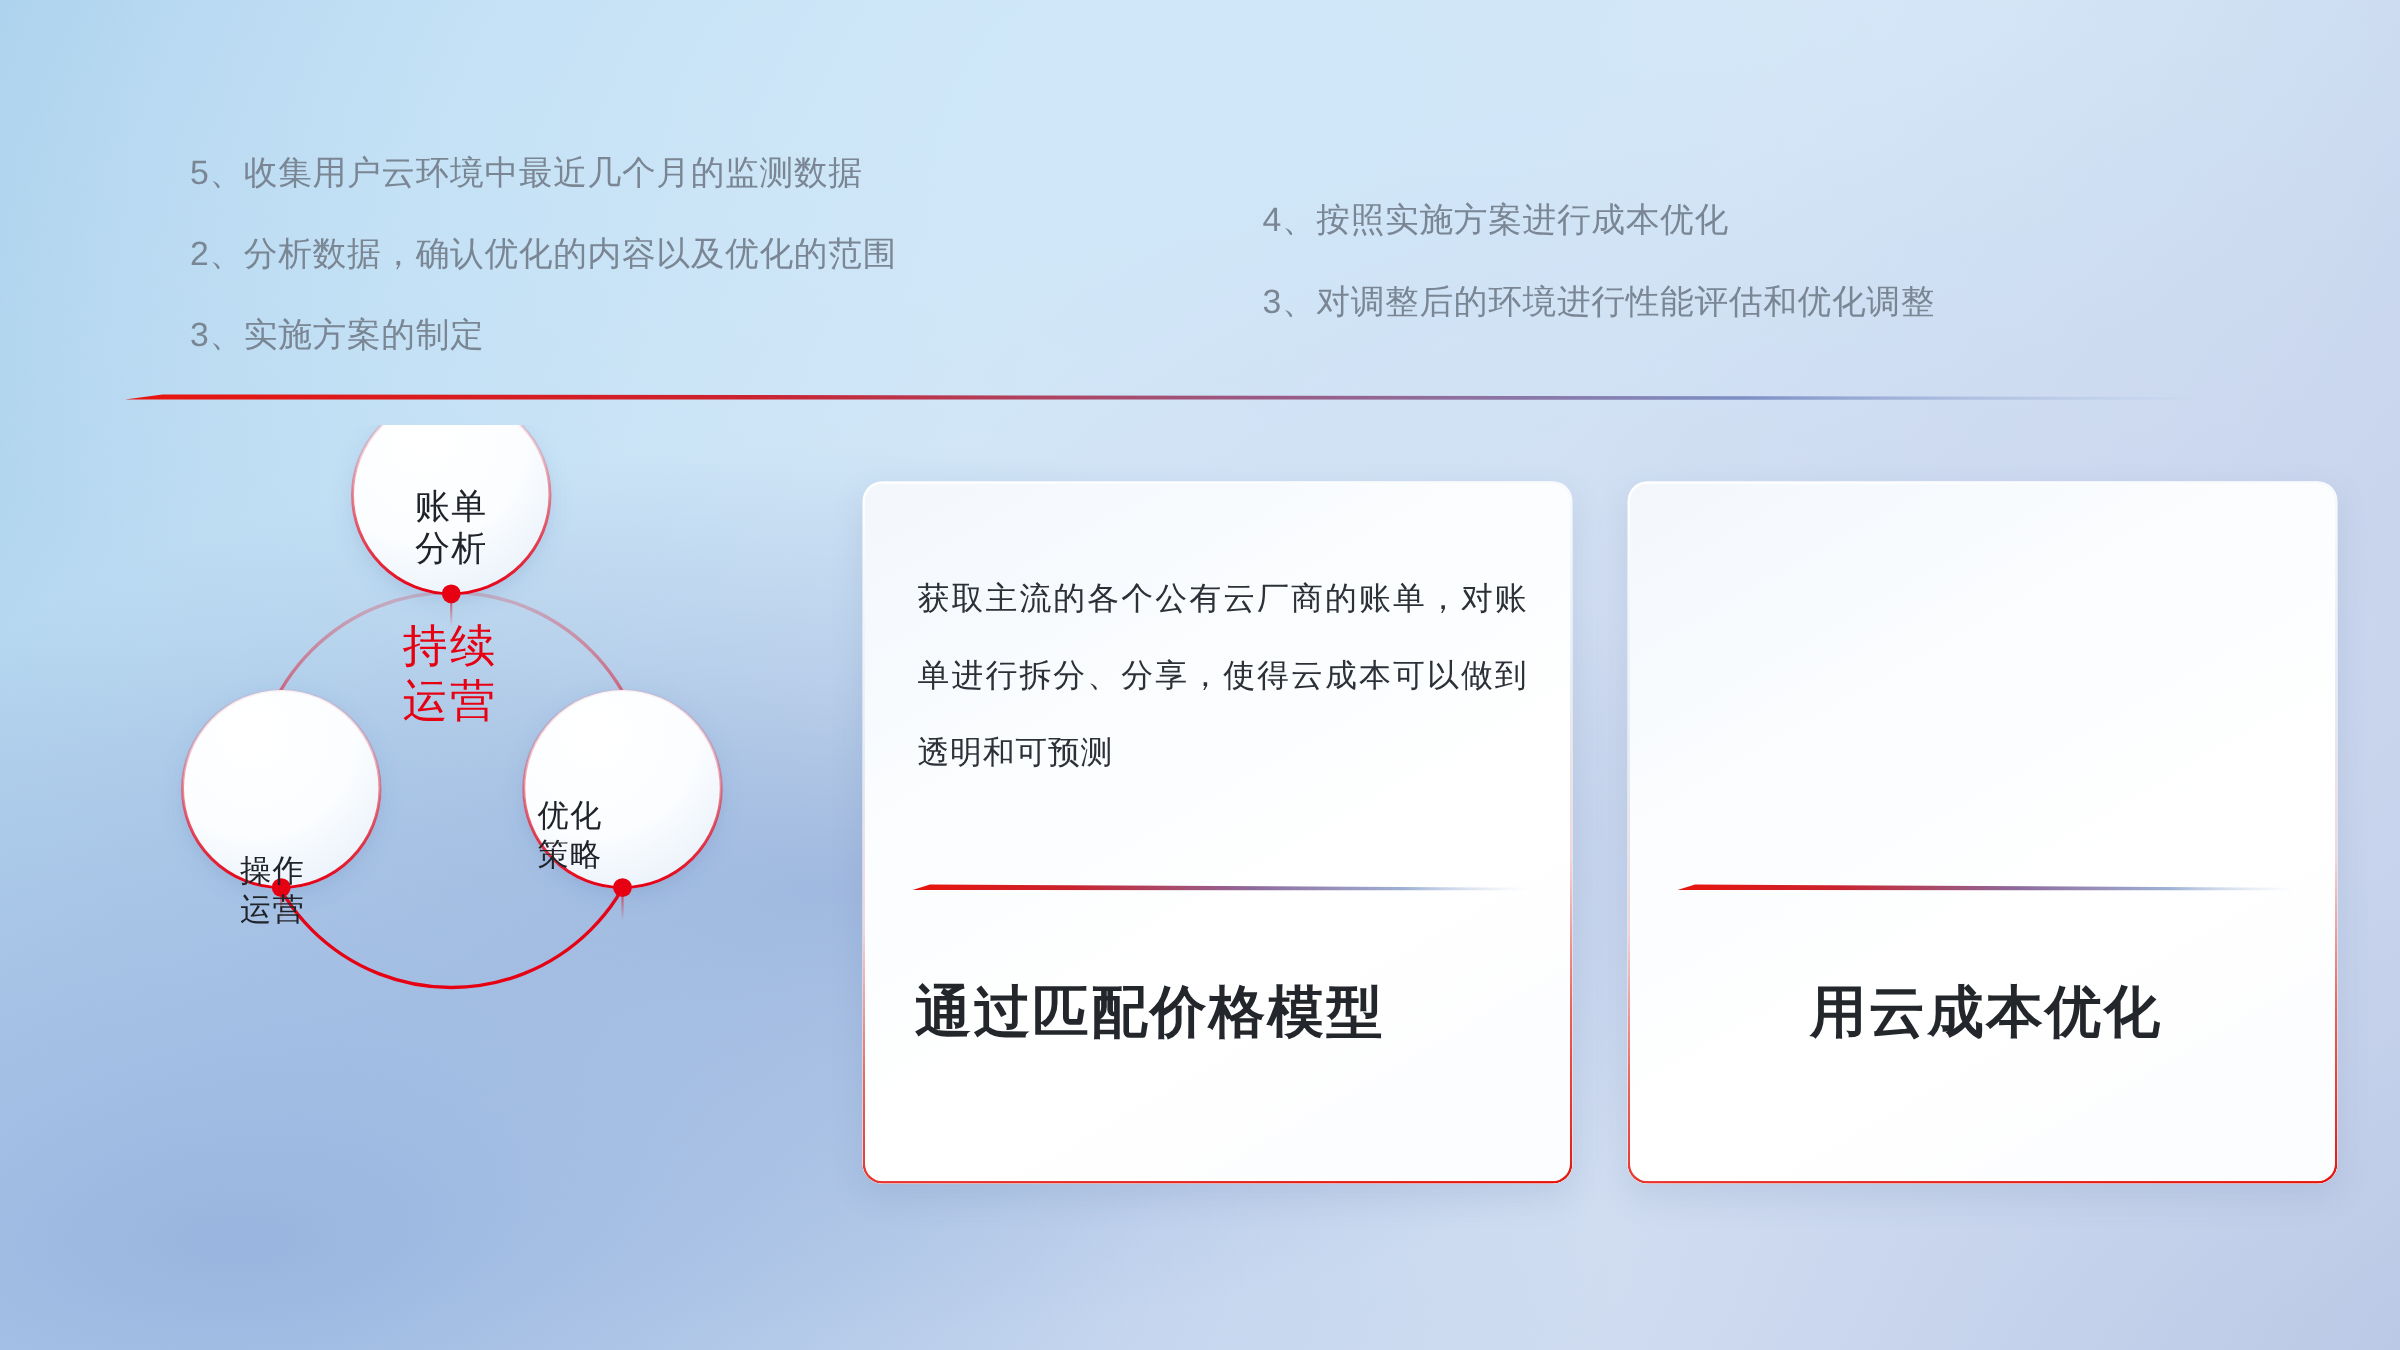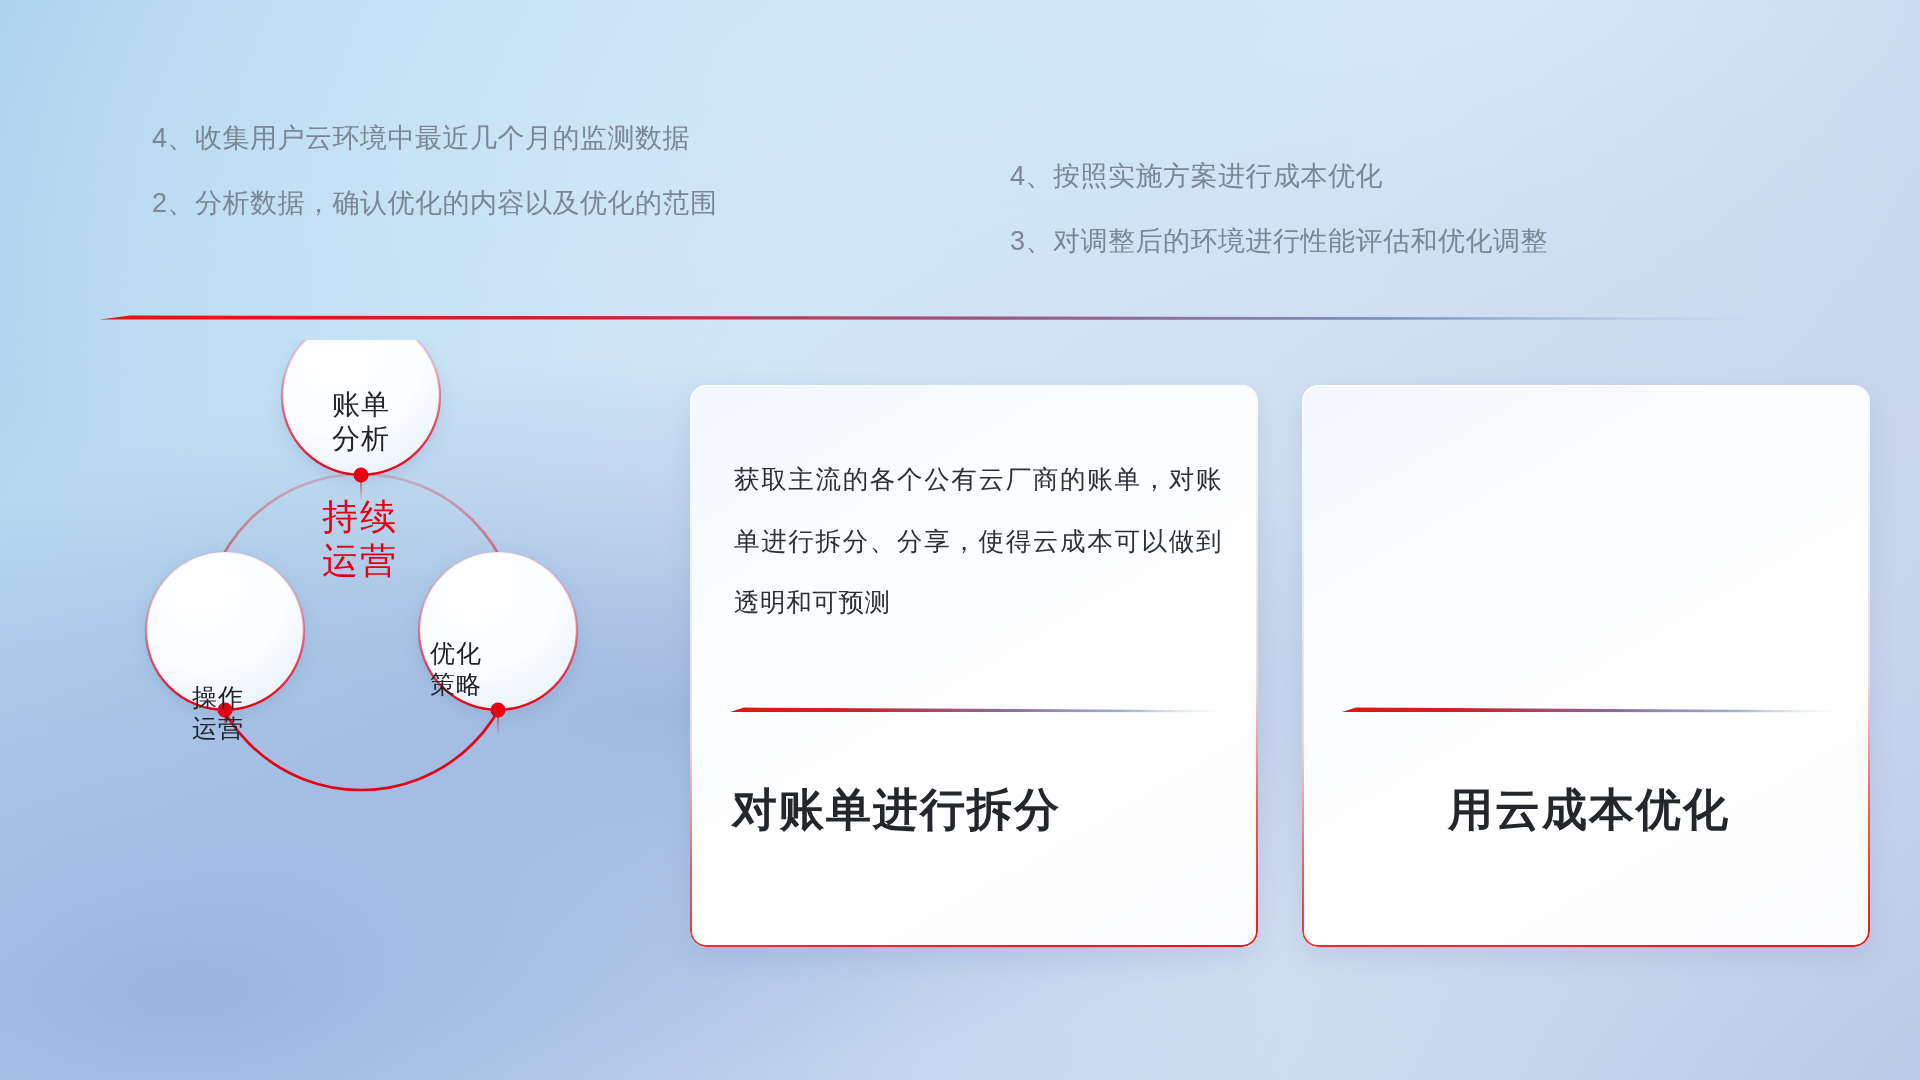--- a/index.html
+++ b/index.html
@@ -140,22 +140,23 @@
     line-height: 1.1;
   }
   #card-2 .card-title { text-align: center; }
 </style>
 </head>
 <body>
 
 <div id="stage">
 
   <div class="list-col" id="list-left">
-    <div class="li">4、收集用户云环境中最近几个月的监测数据</div>
+    <div class="li">5、收集用户云环境中最近几个月的监测数据</div>
     <div class="li">2、分析数据，确认优化的内容以及优化的范围</div>
+    <div class="li">3、实施方案的制定</div>
   </div>
 
   <div class="list-col" id="list-right">
     <div class="li">4、按照实施方案进行成本优化</div>
     <div class="li">3、对调整后的环境进行性能评估和优化调整</div>
   </div>
 
   <svg id="divider" viewBox="0 0 1660 14" preserveAspectRatio="none">
     <defs>
       <linearGradient id="divGrad" x1="0" y1="0" x2="1" y2="0">
@@ -239,21 +240,21 @@
         <linearGradient id="ruleGrad1" x1="0" y1="0" x2="1" y2="0">
           <stop offset="0" stop-color="#e8140d"></stop>
           <stop offset="0.26" stop-color="#c9232e"></stop>
           <stop offset="0.55" stop-color="#8e6a9c"></stop>
           <stop offset="0.80" stop-color="#9fb2d6"></stop>
           <stop offset="1" stop-color="#cfd9ea" stop-opacity="0"></stop>
         </linearGradient>
       </defs>
       <path d="M0,7 L14,2.6 L494,5.2 L494,7.2 Z" fill="url(#ruleGrad1)"></path>
     </svg>
-    <div class="card-title">对账单进行拆分</div>
+    <div class="card-title">通过匹配价格模型</div>
   </div>
 
   <div class="card" id="card-2">
     <div class="card-border"></div>
     <svg class="card-rule" viewBox="0 0 494 10" preserveAspectRatio="none">
       <defs>
         <linearGradient id="ruleGrad2" x1="0" y1="0" x2="1" y2="0">
           <stop offset="0" stop-color="#e8140d"></stop>
           <stop offset="0.26" stop-color="#c9232e"></stop>
           <stop offset="0.55" stop-color="#8e6a9c"></stop>

